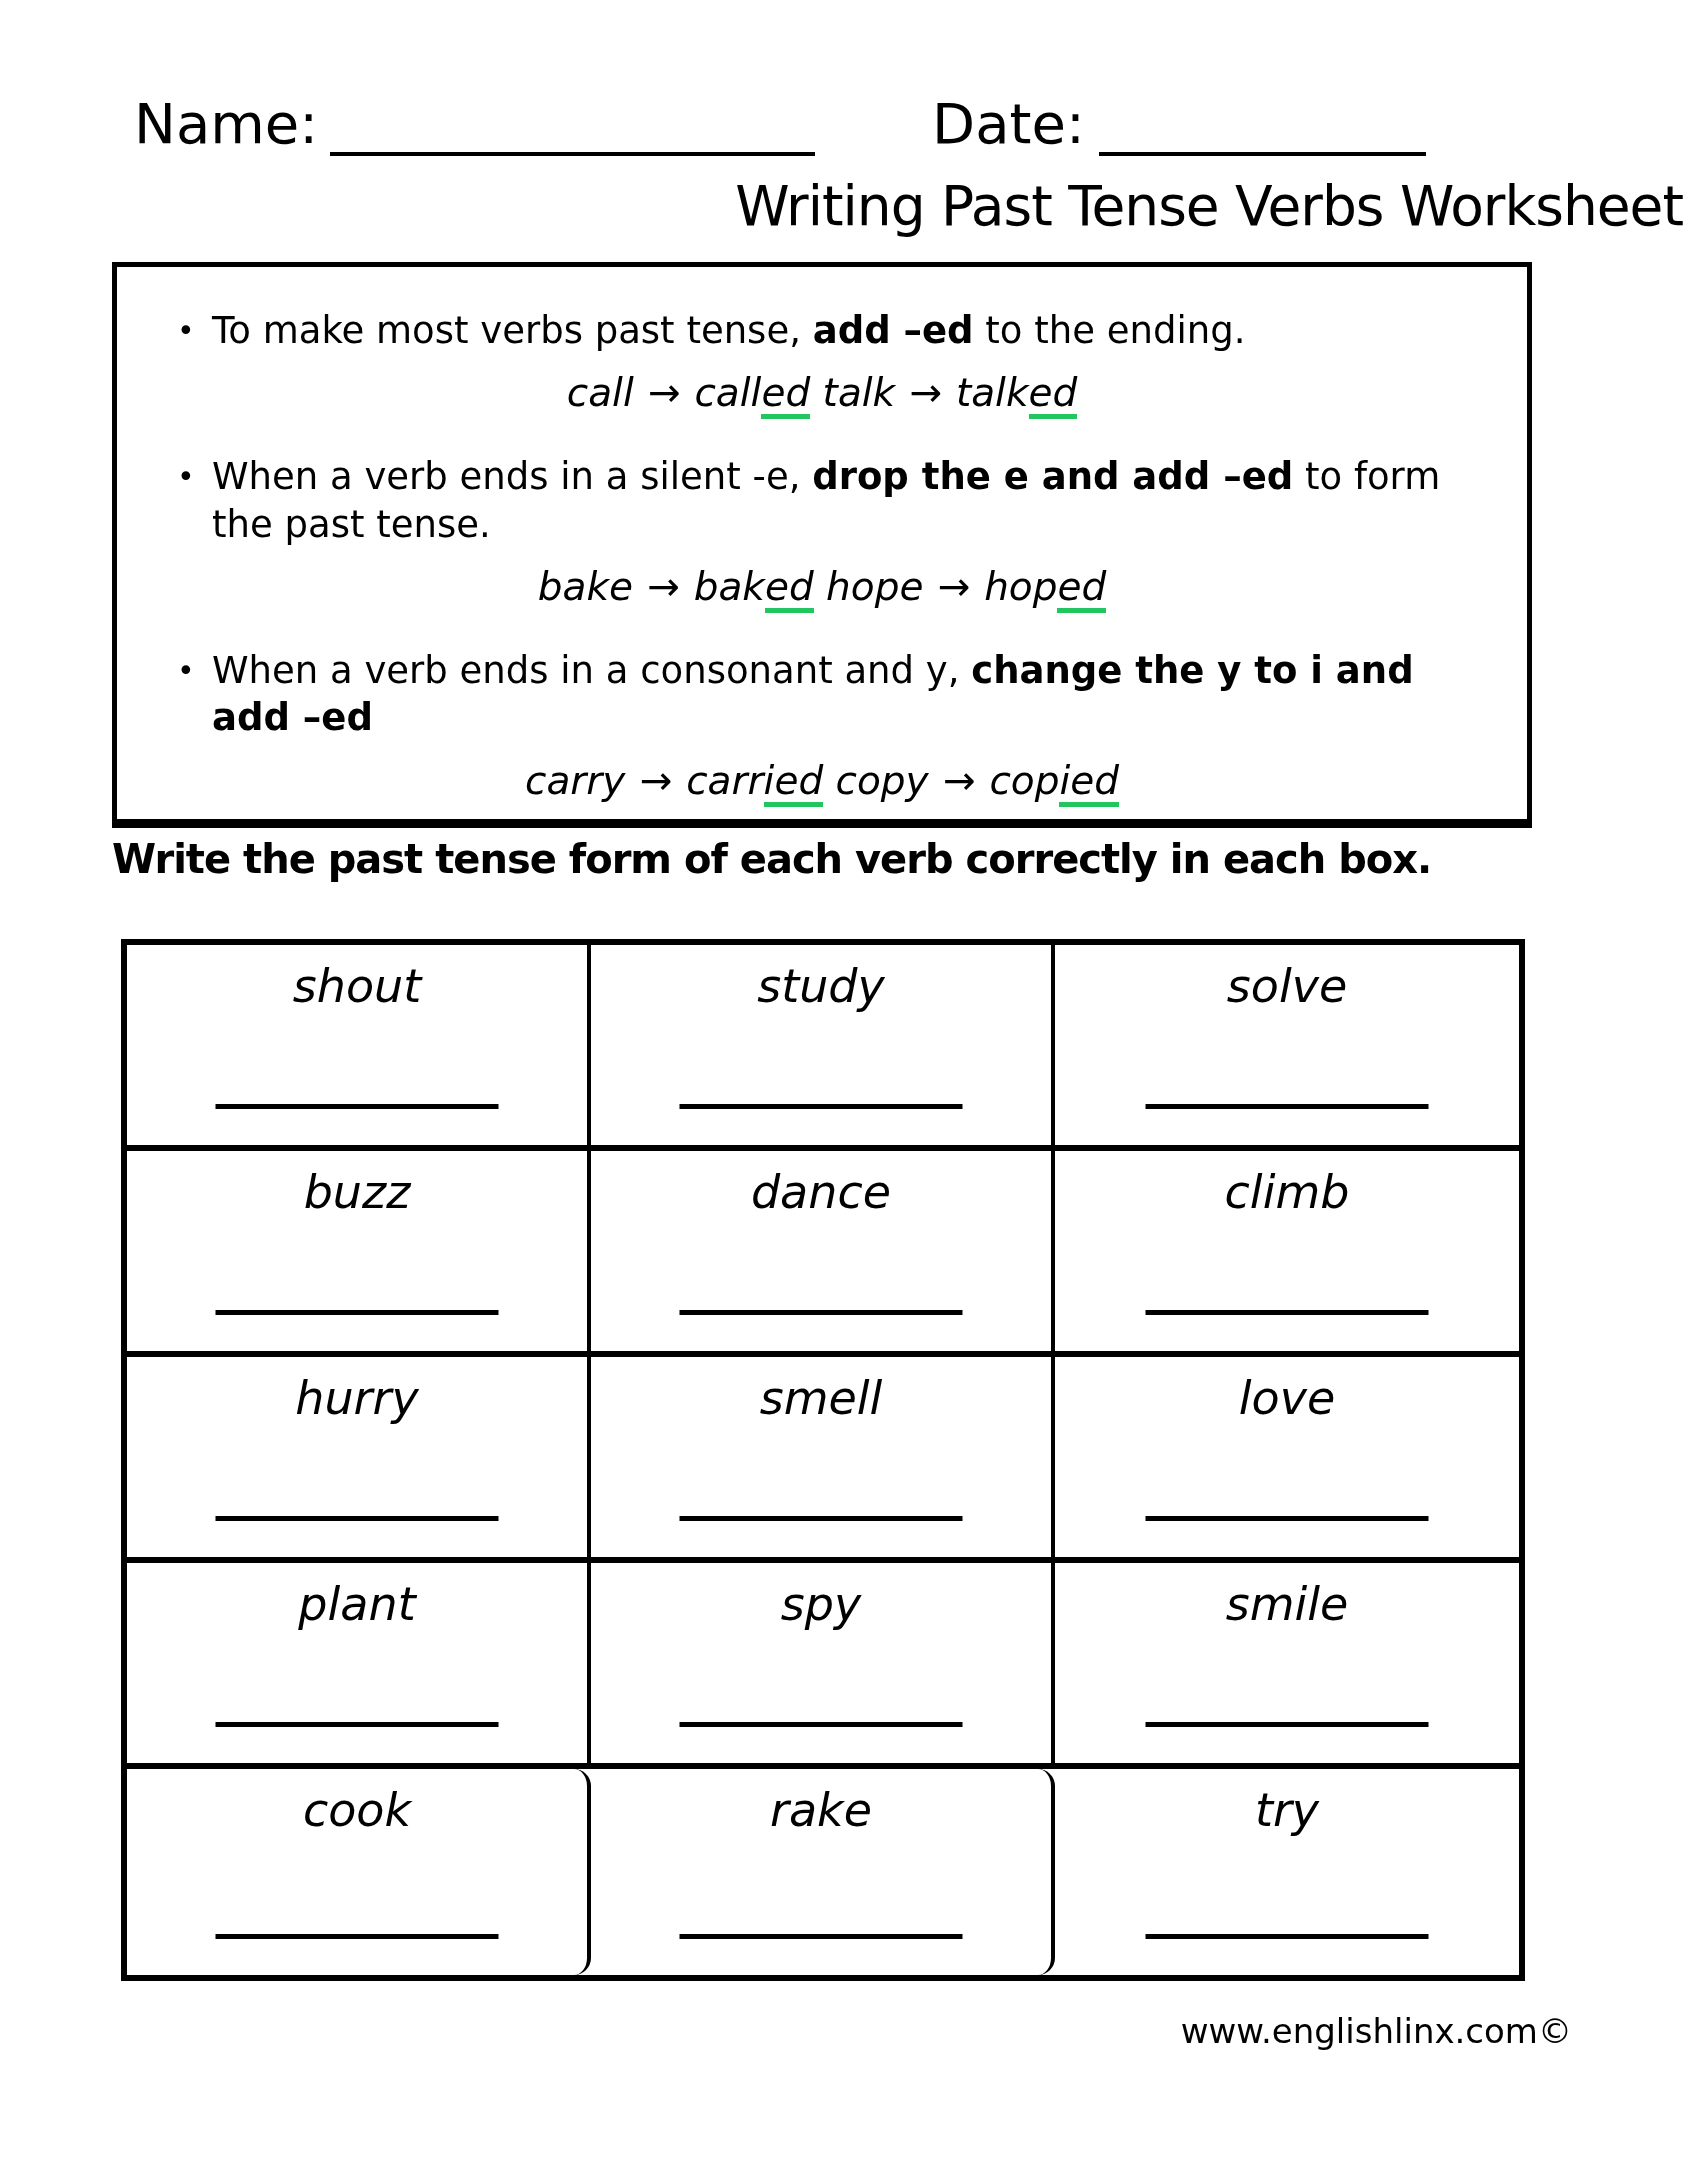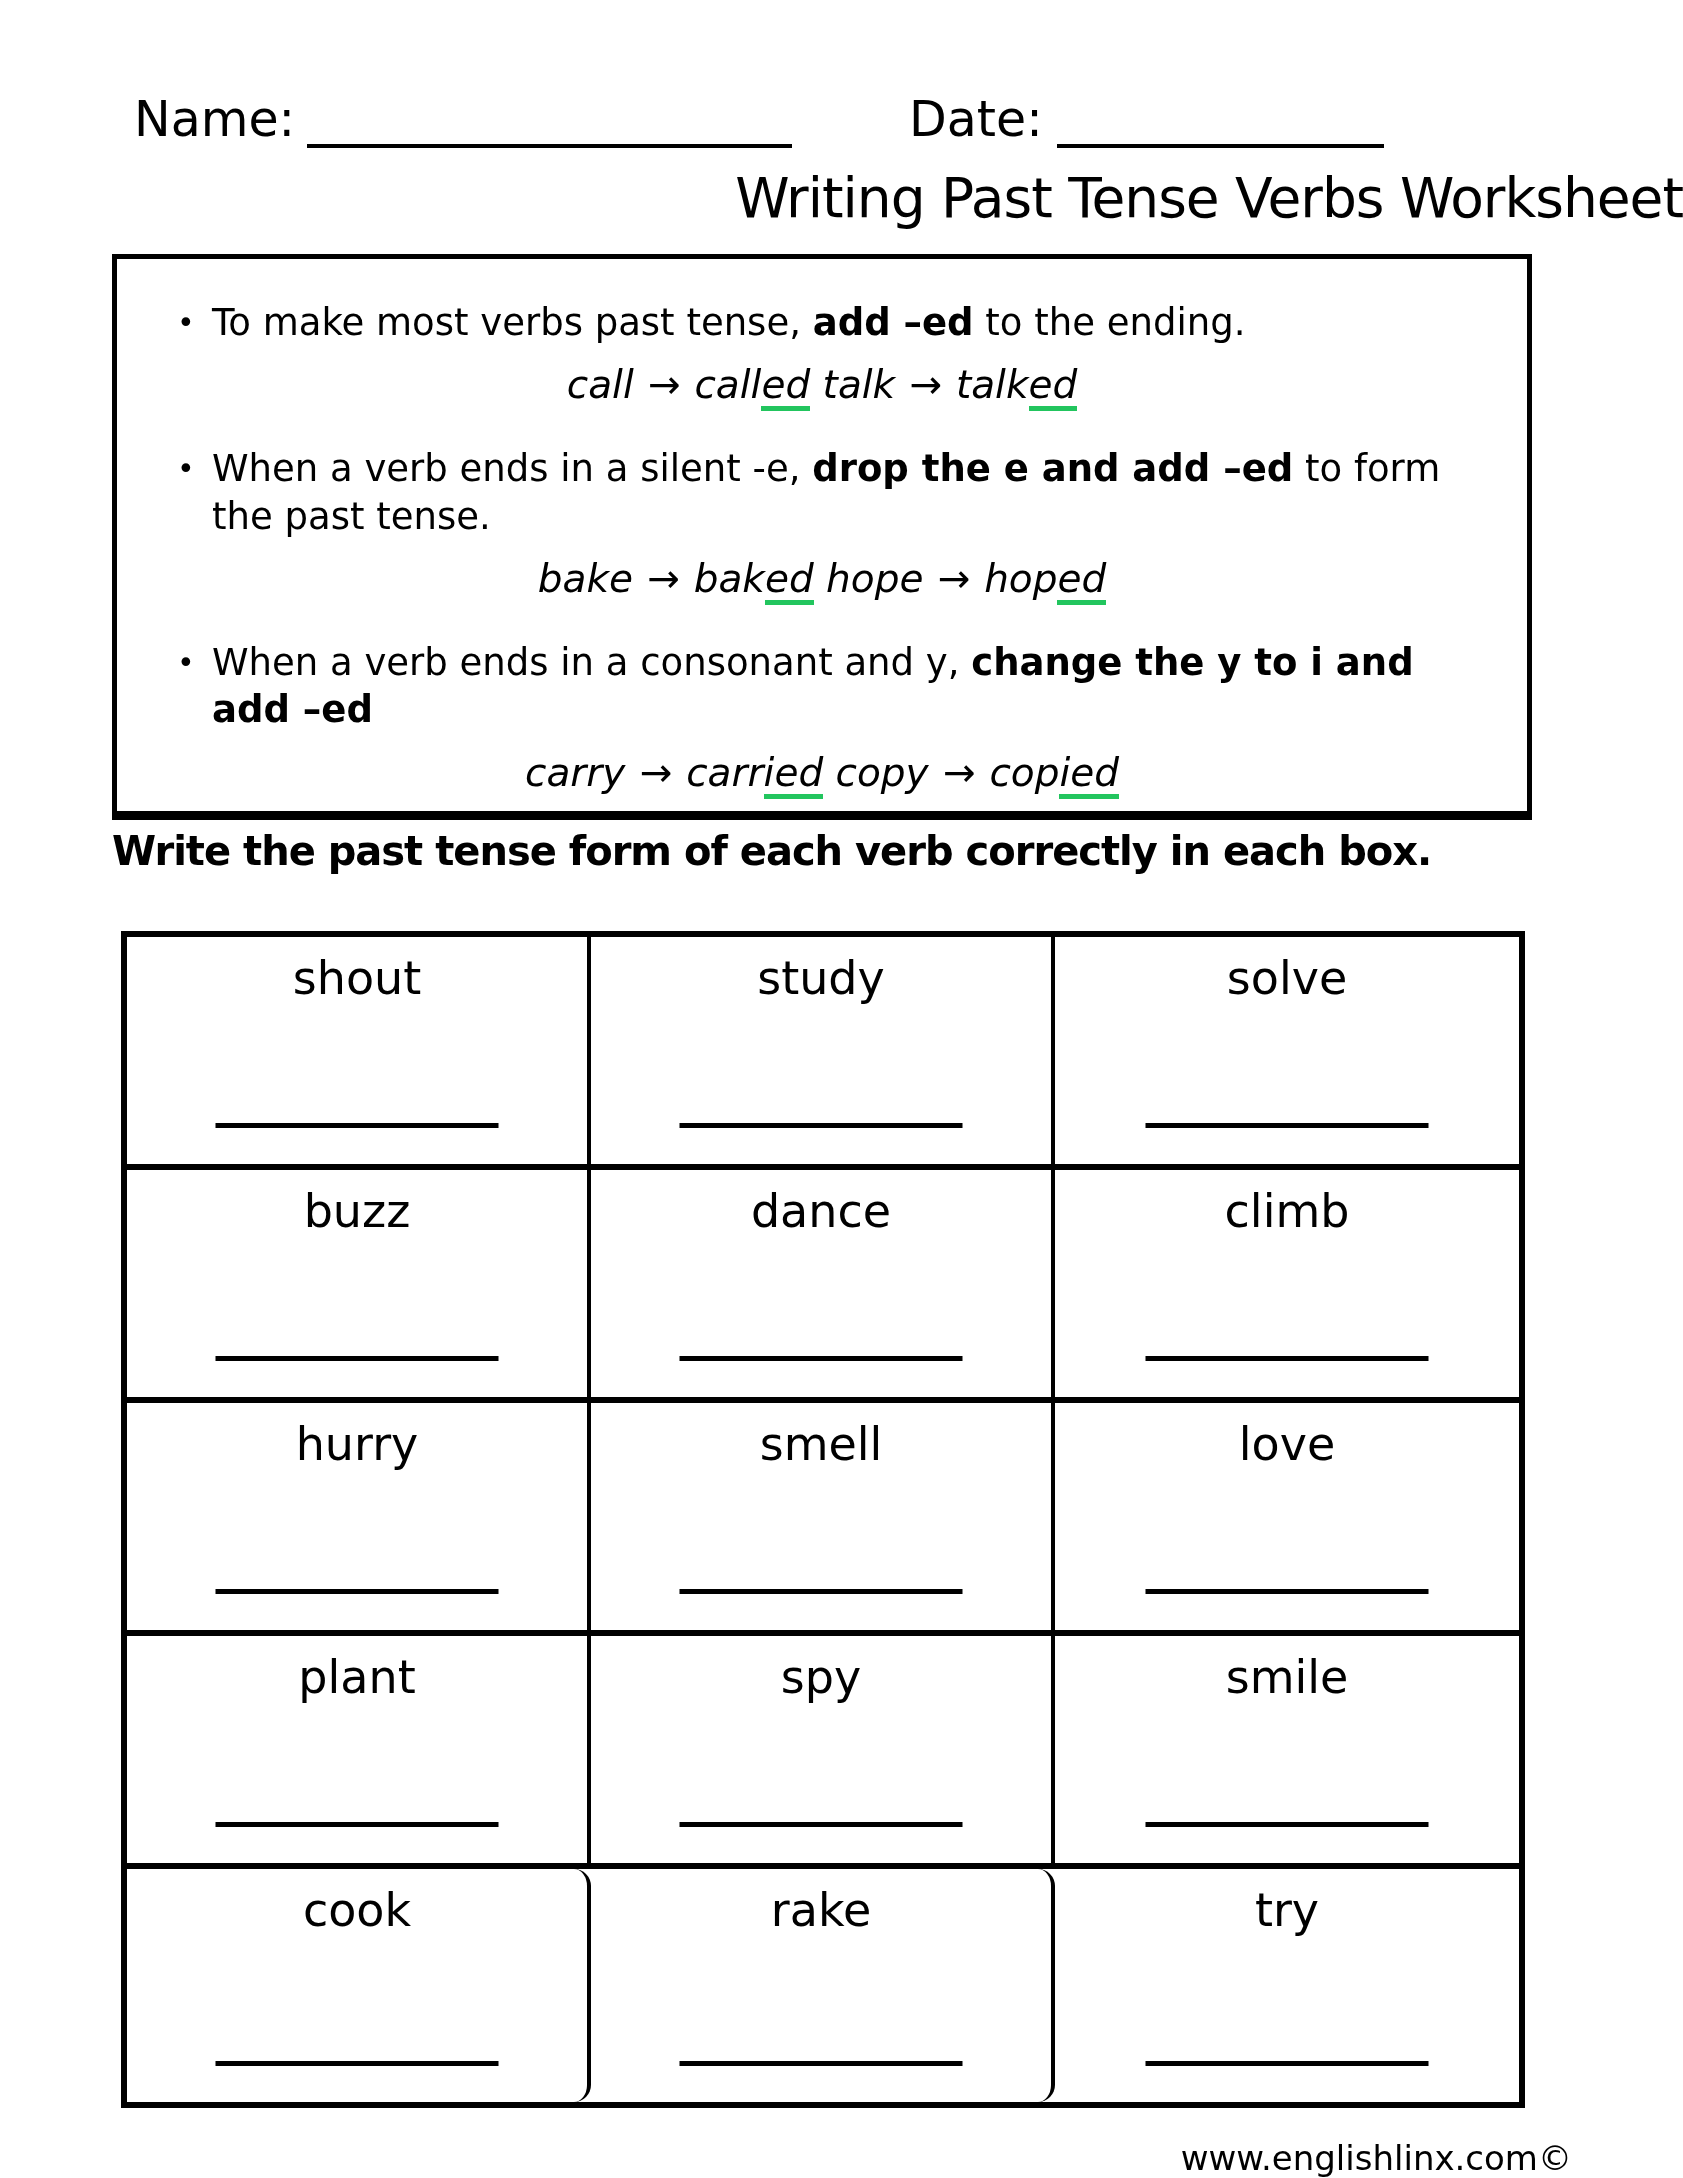--- a/index.html
+++ b/index.html
@@ -11,21 +11,21 @@
     overflow: hidden;
     font-family: "DejaVu Sans", "Liberation Sans", sans-serif;
     color: #000000;
   }
 
   
   .header-row {
     display: flex;
     align-items: flex-end;
     margin: 91px 0 0 134px;
-    font-size: 49px;
+    font-size: 56px;
   }
   .write-line {
     display: inline-block;
     border-bottom: 4px solid #000;
     height: 44px;
   }
   .name-line { width: 485px; margin-left: 12px; }
   .date-label { margin-left: 117px; }
   .date-line { width: 327px; margin-left: 14px; }
 
@@ -90,24 +90,25 @@
   
   .verbs-grid {
     width: 1404px;
     margin: 57px 0 0 121px;
     border: 6px solid #000;
     display: grid;
     grid-template-columns: 1fr 1fr 1fr;
   }
   .verb-cell {
     position: relative;
-    height: 233px;
+    height: 206px;
     border-right: 4px solid #000;
     border-bottom: 6px solid #000;
     text-align: center;
+    font-style: italic;
   }
   .verb-cell.last-col { border-right: none; }
   .verb-cell.last-row { border-bottom: none; border-radius: 17px; }
   .verb-word {
     display: block;
     margin-top: 14px;
     font-size: 46px;
   }
   .answer-line {
     position: absolute;

